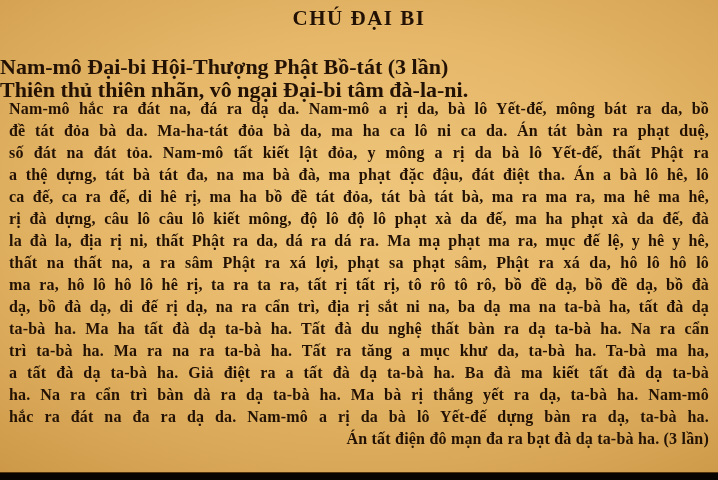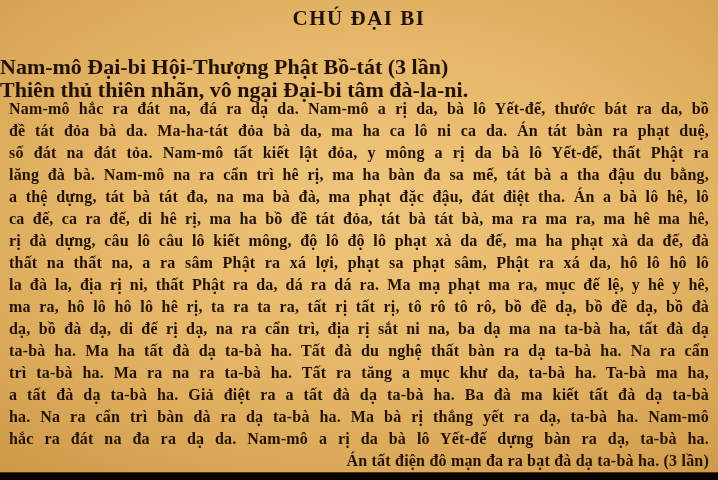--- a/index.html
+++ b/index.html
@@ -87,29 +87,28 @@
 
 <div class="page">
   <div class="title">CHÚ ĐẠI BI</div>
 
   <div class="heading">
     <div>Nam-mô Đại-bi Hội-Thượng Phật Bồ-tát (3 lần)</div>
     <div>Thiên thủ thiên nhãn, vô ngại Đại-bi tâm đà-la-ni.</div>
   </div>
 
   <div class="body-text">
-    <div class="mantra-line">Nam-mô hắc ra đát na, đá ra dạ da. Nam-mô a rị da, bà lô Yết-đế, thước bát ra da, bồ</div>
+    <div class="mantra-line">Nam-mô hắc ra đát na, đá ra dạ da. Nam-mô a rị da, bà lô Yết-đế, mông bát ra da, bồ</div>
     <div class="mantra-line">đề tát đỏa bà da. Ma-ha-tát đỏa bà da, ma ha ca lô ni ca da. Án tát bàn ra phạt duệ,</div>
     <div class="mantra-line">số đát na đát tỏa. Nam-mô tất kiết lật đỏa, y mông a rị da bà lô Yết-đế, thất Phật ra</div>
-    <div class="mantra-line">lăng đà bà. Nam-mô na ra cẩn trì hê rị, ma ha bàn đa sa mế, tát bà a tha đậu du bằng,</div>
     <div class="mantra-line">a thệ dựng, tát bà tát đa, na ma bà đà, ma phạt đặc đậu, đát điệt tha. Án a bà lô hê, lô</div>
     <div class="mantra-line">ca đế, ca ra đế, di hê rị, ma ha bồ đề tát đỏa, tát bà tát bà, ma ra ma ra, ma hê ma hê,</div>
     <div class="mantra-line">rị đà dựng, câu lô câu lô kiết mông, độ lô độ lô phạt xà da đế, ma ha phạt xà da đế, đà</div>
+    <div class="mantra-line">la đà la, địa rị ni, thất Phật ra da, dá ra dá ra. Ma mạ phạt ma ra, mục đế lệ, y hê y hê,</div>
     <div class="mantra-line">thất na thất na, a ra sâm Phật ra xá lợi, phạt sa phạt sâm, Phật ra xá da, hô lô hô lô</div>
-    <div class="mantra-line">la đà la, địa rị ni, thất Phật ra da, dá ra dá ra. Ma mạ phạt ma ra, mục đế lệ, y hê y hê,</div>
     <div class="mantra-line">ma ra, hô lô hô lô hê rị, ta ra ta ra, tất rị tất rị, tô rô tô rô, bồ đề dạ, bồ đề dạ, bồ đà</div>
     <div class="mantra-line">dạ, bồ đà dạ, di đế rị dạ, na ra cẩn trì, địa rị sắt ni na, ba dạ ma na ta-bà ha, tất đà dạ</div>
     <div class="mantra-line">ta-bà ha. Ma ha tất đà dạ ta-bà ha. Tất đà du nghệ thất bàn ra dạ ta-bà ha. Na ra cẩn</div>
     <div class="mantra-line">trì ta-bà ha. Ma ra na ra ta-bà ha. Tất ra tăng a mục khư da, ta-bà ha. Ta-bà ma ha,</div>
     <div class="mantra-line">a tất đà dạ ta-bà ha. Giả điệt ra a tất đà dạ ta-bà ha. Ba đà ma kiết tất đà dạ ta-bà</div>
     <div class="mantra-line">ha. Na ra cẩn trì bàn dà ra dạ ta-bà ha. Ma bà rị thắng yết ra dạ, ta-bà ha. Nam-mô</div>
     <div class="mantra-line">hắc ra đát na đa ra dạ da. Nam-mô a rị da bà lô Yết-đế dựng bàn ra dạ, ta-bà ha.</div>
     <div class="closing-line">Án tất điện đô mạn đa ra bạt đà dạ ta-bà ha. (3 lần)</div>
   </div>
 

